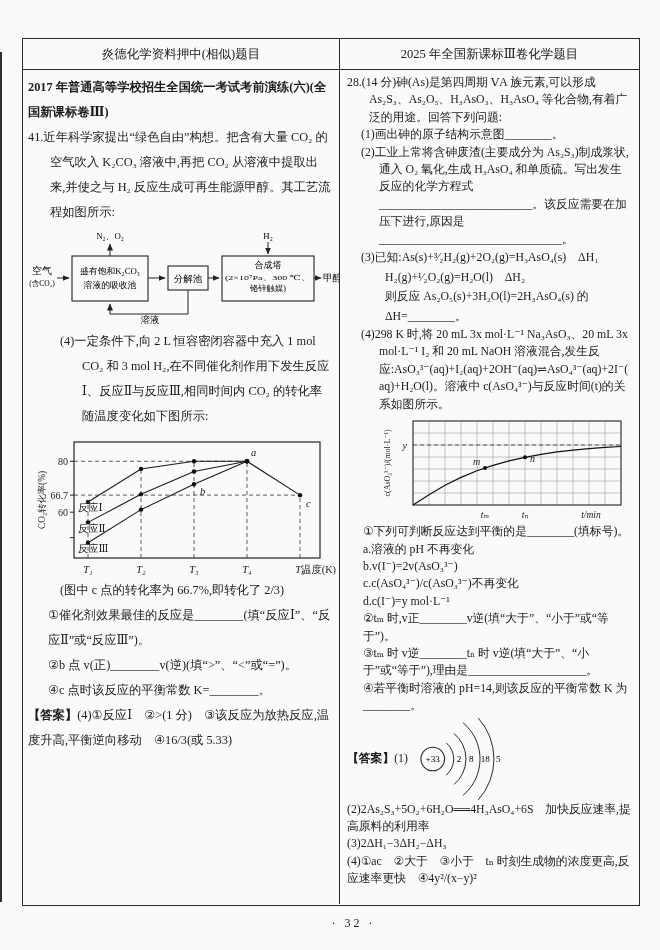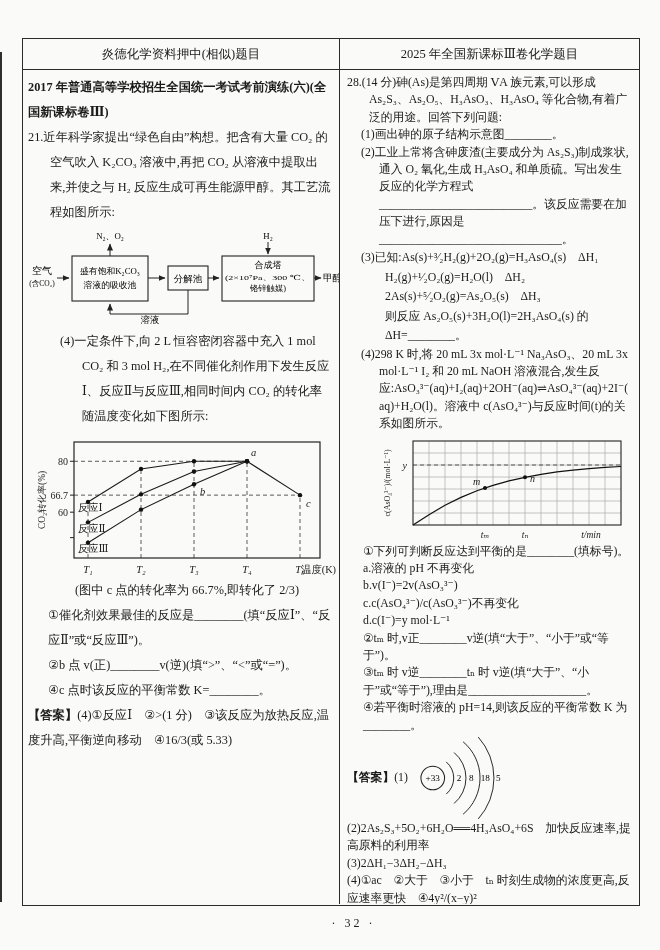--- a/index.html
+++ b/index.html
@@ -15,21 +15,21 @@
 .cols{display:flex;height:834px;}
 .colL{width:317px;border-right:1.6px solid #2b2b2b;padding:5px 7px 0 5px;overflow:hidden;
       font-size:12.3px;line-height:25px;}
 .colR{flex:1;padding:4px 7px 0 7px;overflow:hidden;font-size:11.8px;line-height:17.4px;}
 p{margin:0;overflow-wrap:anywhere;}
 .b{font-weight:bold;}
 .hang{padding-left:22px;text-indent:-22px;}
 .sub{margin-left:14px;padding-left:18px;text-indent:-18px;}
 .ml16{margin-left:16px;}
 .ml20{margin-left:20px;}
-.ml30{margin-left:14px;text-align:center;}
+.ml30{margin-left:32px;}
 .eq{line-height:19.5px;}
 .eqa{margin-left:14px;}
 .eqb{margin-left:38px;}
 svg{display:block;overflow:visible;}
 .flow{margin:4px 0 3px 2px;}
 .chart1{margin:3px 0 0 4px;}
 .chart2{margin:2px 0 2px 32px;}
 .ansrow{display:flex;align-items:center;margin:2px 0 0 0;}
 .ansrow svg{margin-left:4px;}
 .pageno{position:absolute;left:0;right:0;top:916px;text-align:center;font-size:12px;letter-spacing:3px;padding-left:47px;}
@@ -41,21 +41,21 @@
 
 <div class="sheet">
   <div class="hdr">
     <div class="cell l">炎德化学资料押中(相似)题目</div>
     <div class="cell r">2025 年全国新课标Ⅲ卷化学题目</div>
   </div>
   <div class="cols">
 
     <div class="colL">
       <p class="b">2017 年普通高等学校招生全国统一考试考前演练(六)(全国新课标卷Ⅲ)</p>
-      <p class="hang">21.近年科学家提出“绿色自由”构想。把含有大量 CO₂ 的空气吹入 K₂CO₃ 溶液中,再把 CO₂ 从溶液中提取出来,并使之与 H₂ 反应生成可再生能源甲醇。其工艺流程如图所示:</p>
+      <p class="hang">41.近年科学家提出“绿色自由”构想。把含有大量 CO₂ 的空气吹入 K₂CO₃ 溶液中,再把 CO₂ 从溶液中提取出来,并使之与 H₂ 反应生成可再生能源甲醇。其工艺流程如图所示:</p>
 
       <svg class="flow" width="305" height="97">
         <defs>
           <marker id="ah" markerWidth="8" markerHeight="8" refX="6.5" refY="3" orient="auto">
             <path d="M0,0L7,3L0,6Z" fill="#222"></path>
           </marker>
         </defs>
         <text x="12" y="45" text-anchor="middle" font-size="10">空气</text>
         <text x="12" y="57" text-anchor="middle" font-size="7.5">(含CO₂)</text>
         <line x1="27" y1="49" x2="39" y2="49" stroke="#222" stroke-width="1" marker-end="url(#ah)"></line>
@@ -135,21 +135,20 @@
       <p class="ml20">④c 点时该反应的平衡常数 K=________。</p>
       <p><span class="b">【答案】</span><span>(4)①反应Ⅰ　②&gt;(1 分)　③该反应为放热反应,温度升高,平衡逆向移动　④16/3(或 5.33)</span></p>
     </div>
 
     <div class="colR">
       <p class="hang">28.(14 分)砷(As)是第四周期 ⅤA 族元素,可以形成 As₂S₃、As₂O₅、H₃AsO₃、H₃AsO₄ 等化合物,有着广泛的用途。回答下列问题:</p>
       <p class="sub">(1)画出砷的原子结构示意图________。</p>
       <p class="sub">(2)工业上常将含砷废渣(主要成分为 As₂S₃)制成浆状,通入 O₂ 氧化,生成 H₃AsO₄ 和单质硫。写出发生反应的化学方程式__________________________。该反应需要在加压下进行,原因是_______________________________。</p>
       <p class="eq eqa">(3)已知:As(s)+³⁄₂H₂(g)+2O₂(g)=H₃AsO₄(s)　ΔH₁</p>
       <p class="eq eqb">H₂(g)+¹⁄₂O₂(g)=H₂O(l)　ΔH₂</p>
-      <p class="eq eqb">2As(s)+⁵⁄₂O₂(g)=As₂O₅(s)　ΔH₃</p>
       <p class="eq eqb">则反应 As₂O₅(s)+3H₂O(l)=2H₃AsO₄(s) 的</p>
       <p class="eq eqb">ΔH=________。</p>
       <p class="sub">(4)298 K 时,将 20 mL 3x mol·L⁻¹ Na₃AsO₃、20 mL 3x mol·L⁻¹ I₂ 和 20 mL NaOH 溶液混合,发生反应:AsO₃³⁻(aq)+I₂(aq)+2OH⁻(aq)⇌AsO₄³⁻(aq)+2I⁻(aq)+H₂O(l)。溶液中 c(AsO₄³⁻)与反应时间(t)的关系如图所示。</p>
 
       <svg id="chart2" class="chart2" width="250" height="106">
           <line x1="50" y1="6" x2="50" y2="90" stroke="#999" stroke-width="0.55"></line>
           <line x1="66" y1="6" x2="66" y2="90" stroke="#999" stroke-width="0.55"></line>
           <line x1="82" y1="6" x2="82" y2="90" stroke="#999" stroke-width="0.55"></line>
           <line x1="98" y1="6" x2="98" y2="90" stroke="#999" stroke-width="0.55"></line>
           <line x1="114" y1="6" x2="114" y2="90" stroke="#999" stroke-width="0.55"></line>

